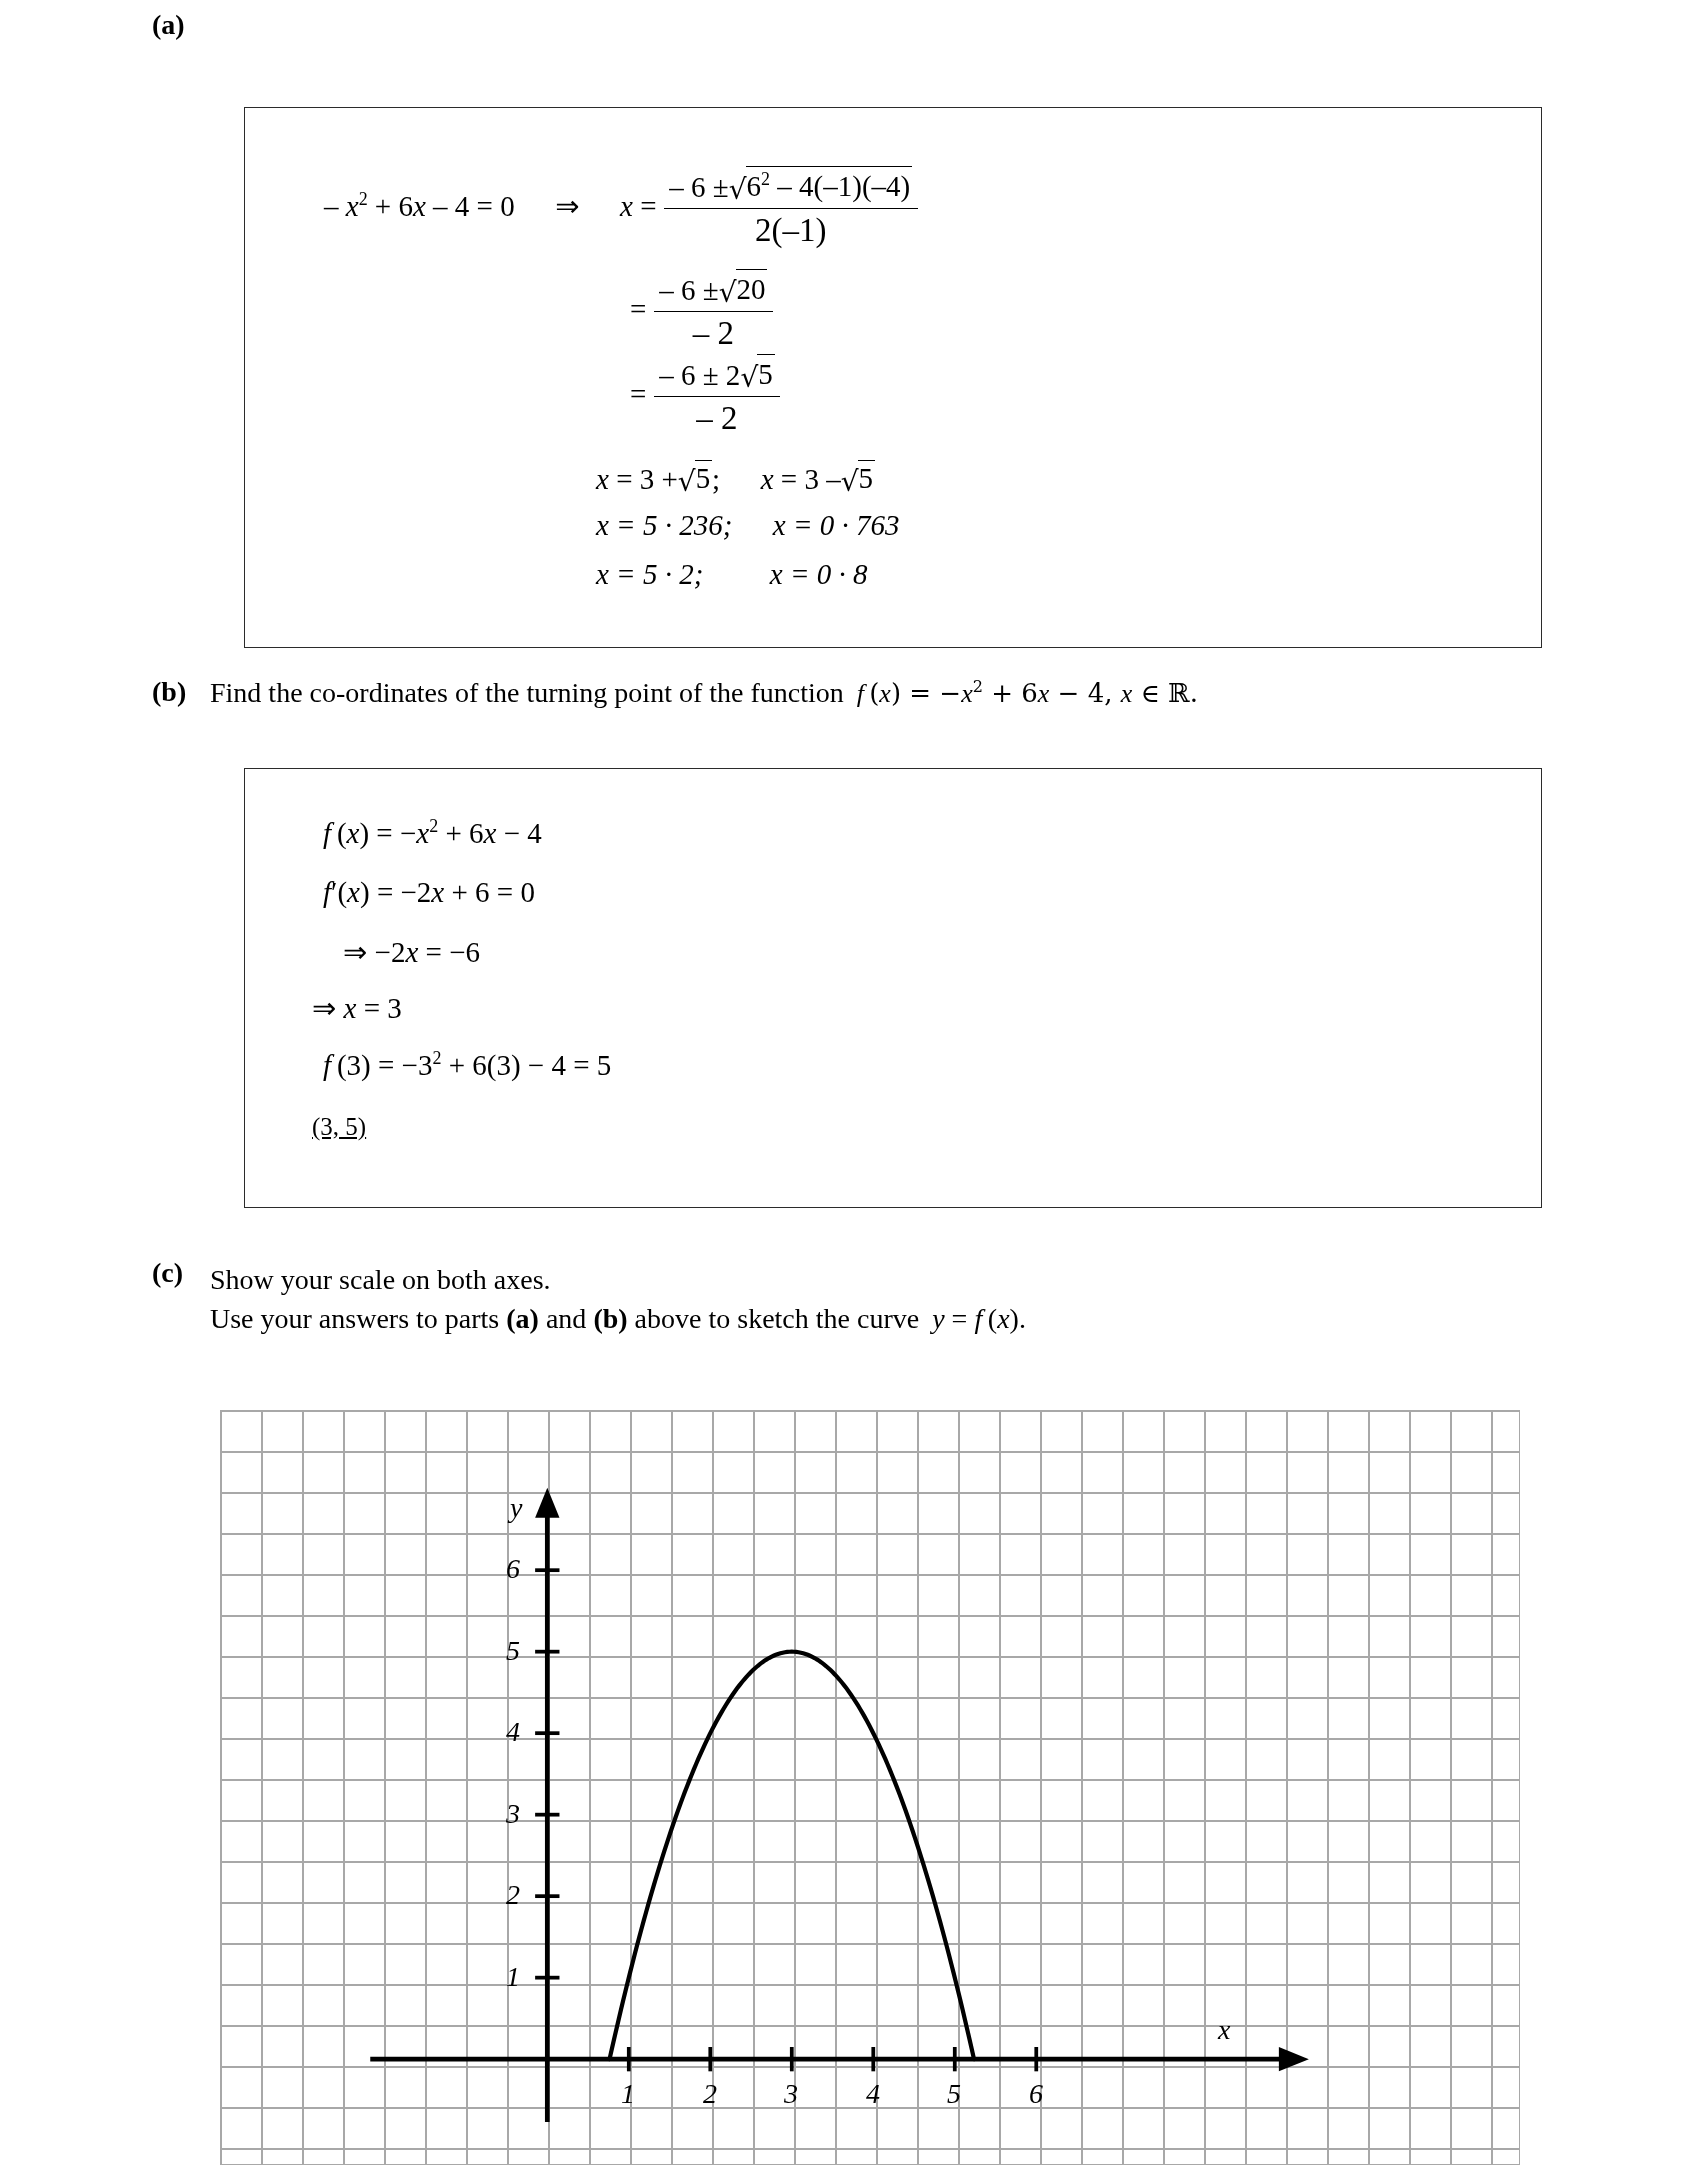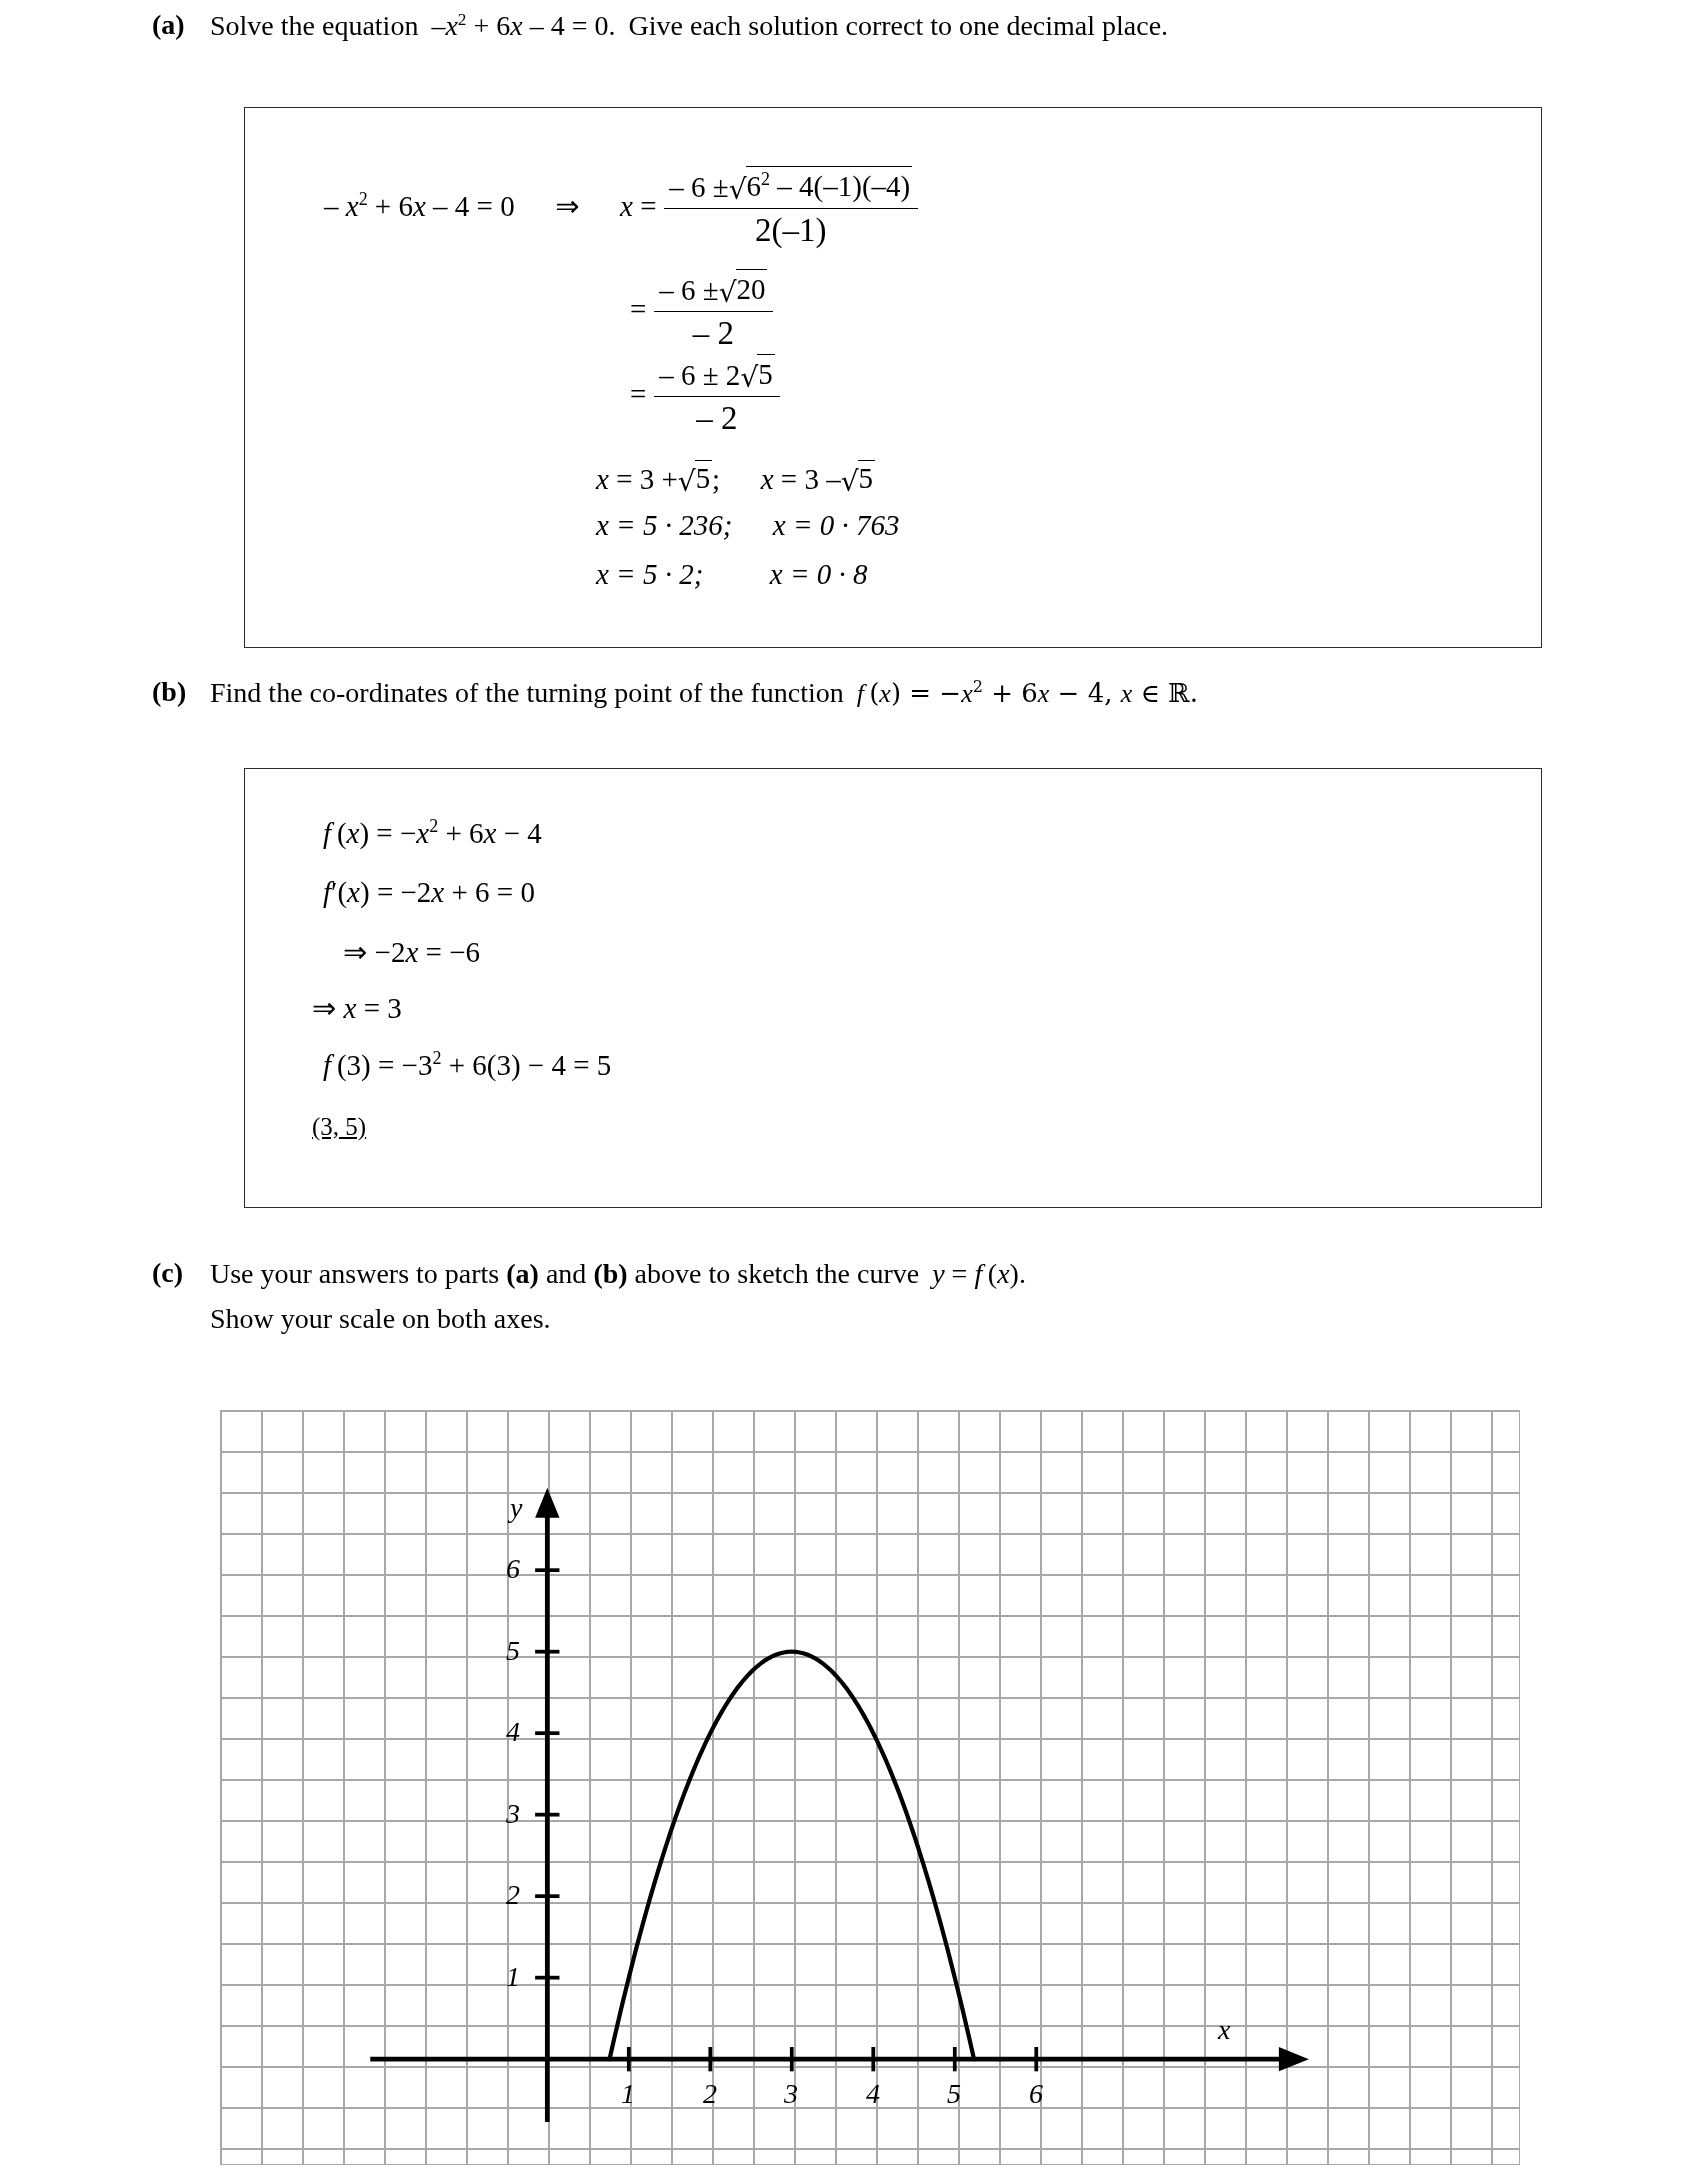--- a/index.html
+++ b/index.html
@@ -149,23 +149,20 @@
     font-size: 28px;
     font-style: italic;
     font-family: "Liberation Serif", serif;
   }
 </style>
 </head>
 <body>
 
 <div class="qrow" style="left:152px; top:5.6px; width:1405px;">
   <div class="qlabel">(a)</div>
-  <div class="qtext">
-    <span>Solve the equation</span><span class="sp4"></span><span class="mi">–<span class="mi">x</span><sup class="exp">2</sup><span class="mn"> + 6</span><span class="mi">x</span><span class="mn"> – 4 = 0.</span></span><span class="sp4"></span><span>Give each solution correct to one decimal place.</span>
-  </div>
 </div>
 
 <div class="answerbox" style="left:244px; top:107px; width:1298px; height:541px;"></div>
 
 <div class="mathline" style="left:324px; top:169px;">
   <span class="mi">–&nbsp;<span class="mi">x</span><sup class="exp">2</sup><span class="mn"> + 6</span><span class="mi">x</span><span class="mn"> – 4 = 0</span></span>
   <span class="sp4"></span><span class="sp4"></span>
   <span class="mn">⇒</span>
   <span class="sp4"></span><span class="sp4"></span>
   <span class="mi">x <span class="eqsign">=</span></span>
@@ -244,28 +241,28 @@
   <span class="mi">f</span> <span class="mn">(3)</span> <span class="eqsign">=</span> <span class="mn">−3</span><sup class="exp">2</sup> <span class="mn">+ 6(3) − 4 = 5</span>
 </div>
 
 <div class="mathline" style="left:312px; top:1113px; font-size:25px;text-decoration:underline;">
   <span class="mn">(3, 5)</span>
 </div>
 
 <div class="qrow" style="left:152px; top:1254px; width:1312px;">
   <div class="qlabel">(c)</div>
   <div>
+    <div class="qtext" style="margin-top:5.6px;">Show your scale on both axes.</div>
     <div class="qtext">
       <span>Use your answers to parts</span>
       <span class="bold">(a)</span>
       <span>and</span>
       <span class="bold">(b)</span>
       <span>above to sketch the curve</span><span class="sp4"></span><span class="mi">y <span class="eqsign">=</span> <span class="mi">f</span> <span class="mn">(</span><span class="mi">x</span><span class="mn">).</span></span>
     </div>
-    <div class="qtext" style="margin-top:5.6px;">Show your scale on both axes.</div>
   </div>
 </div>
 
 <div id="graph-area" style="left:220px; top:1410px; width:1300px; height:755px;">
 
   <div class="gridwrap" style="width:1300px; height:755px;"></div>
 
   <svg class="axis-svg" width="1300" height="755" viewBox="0 0 1387 806">
 
     <g>

